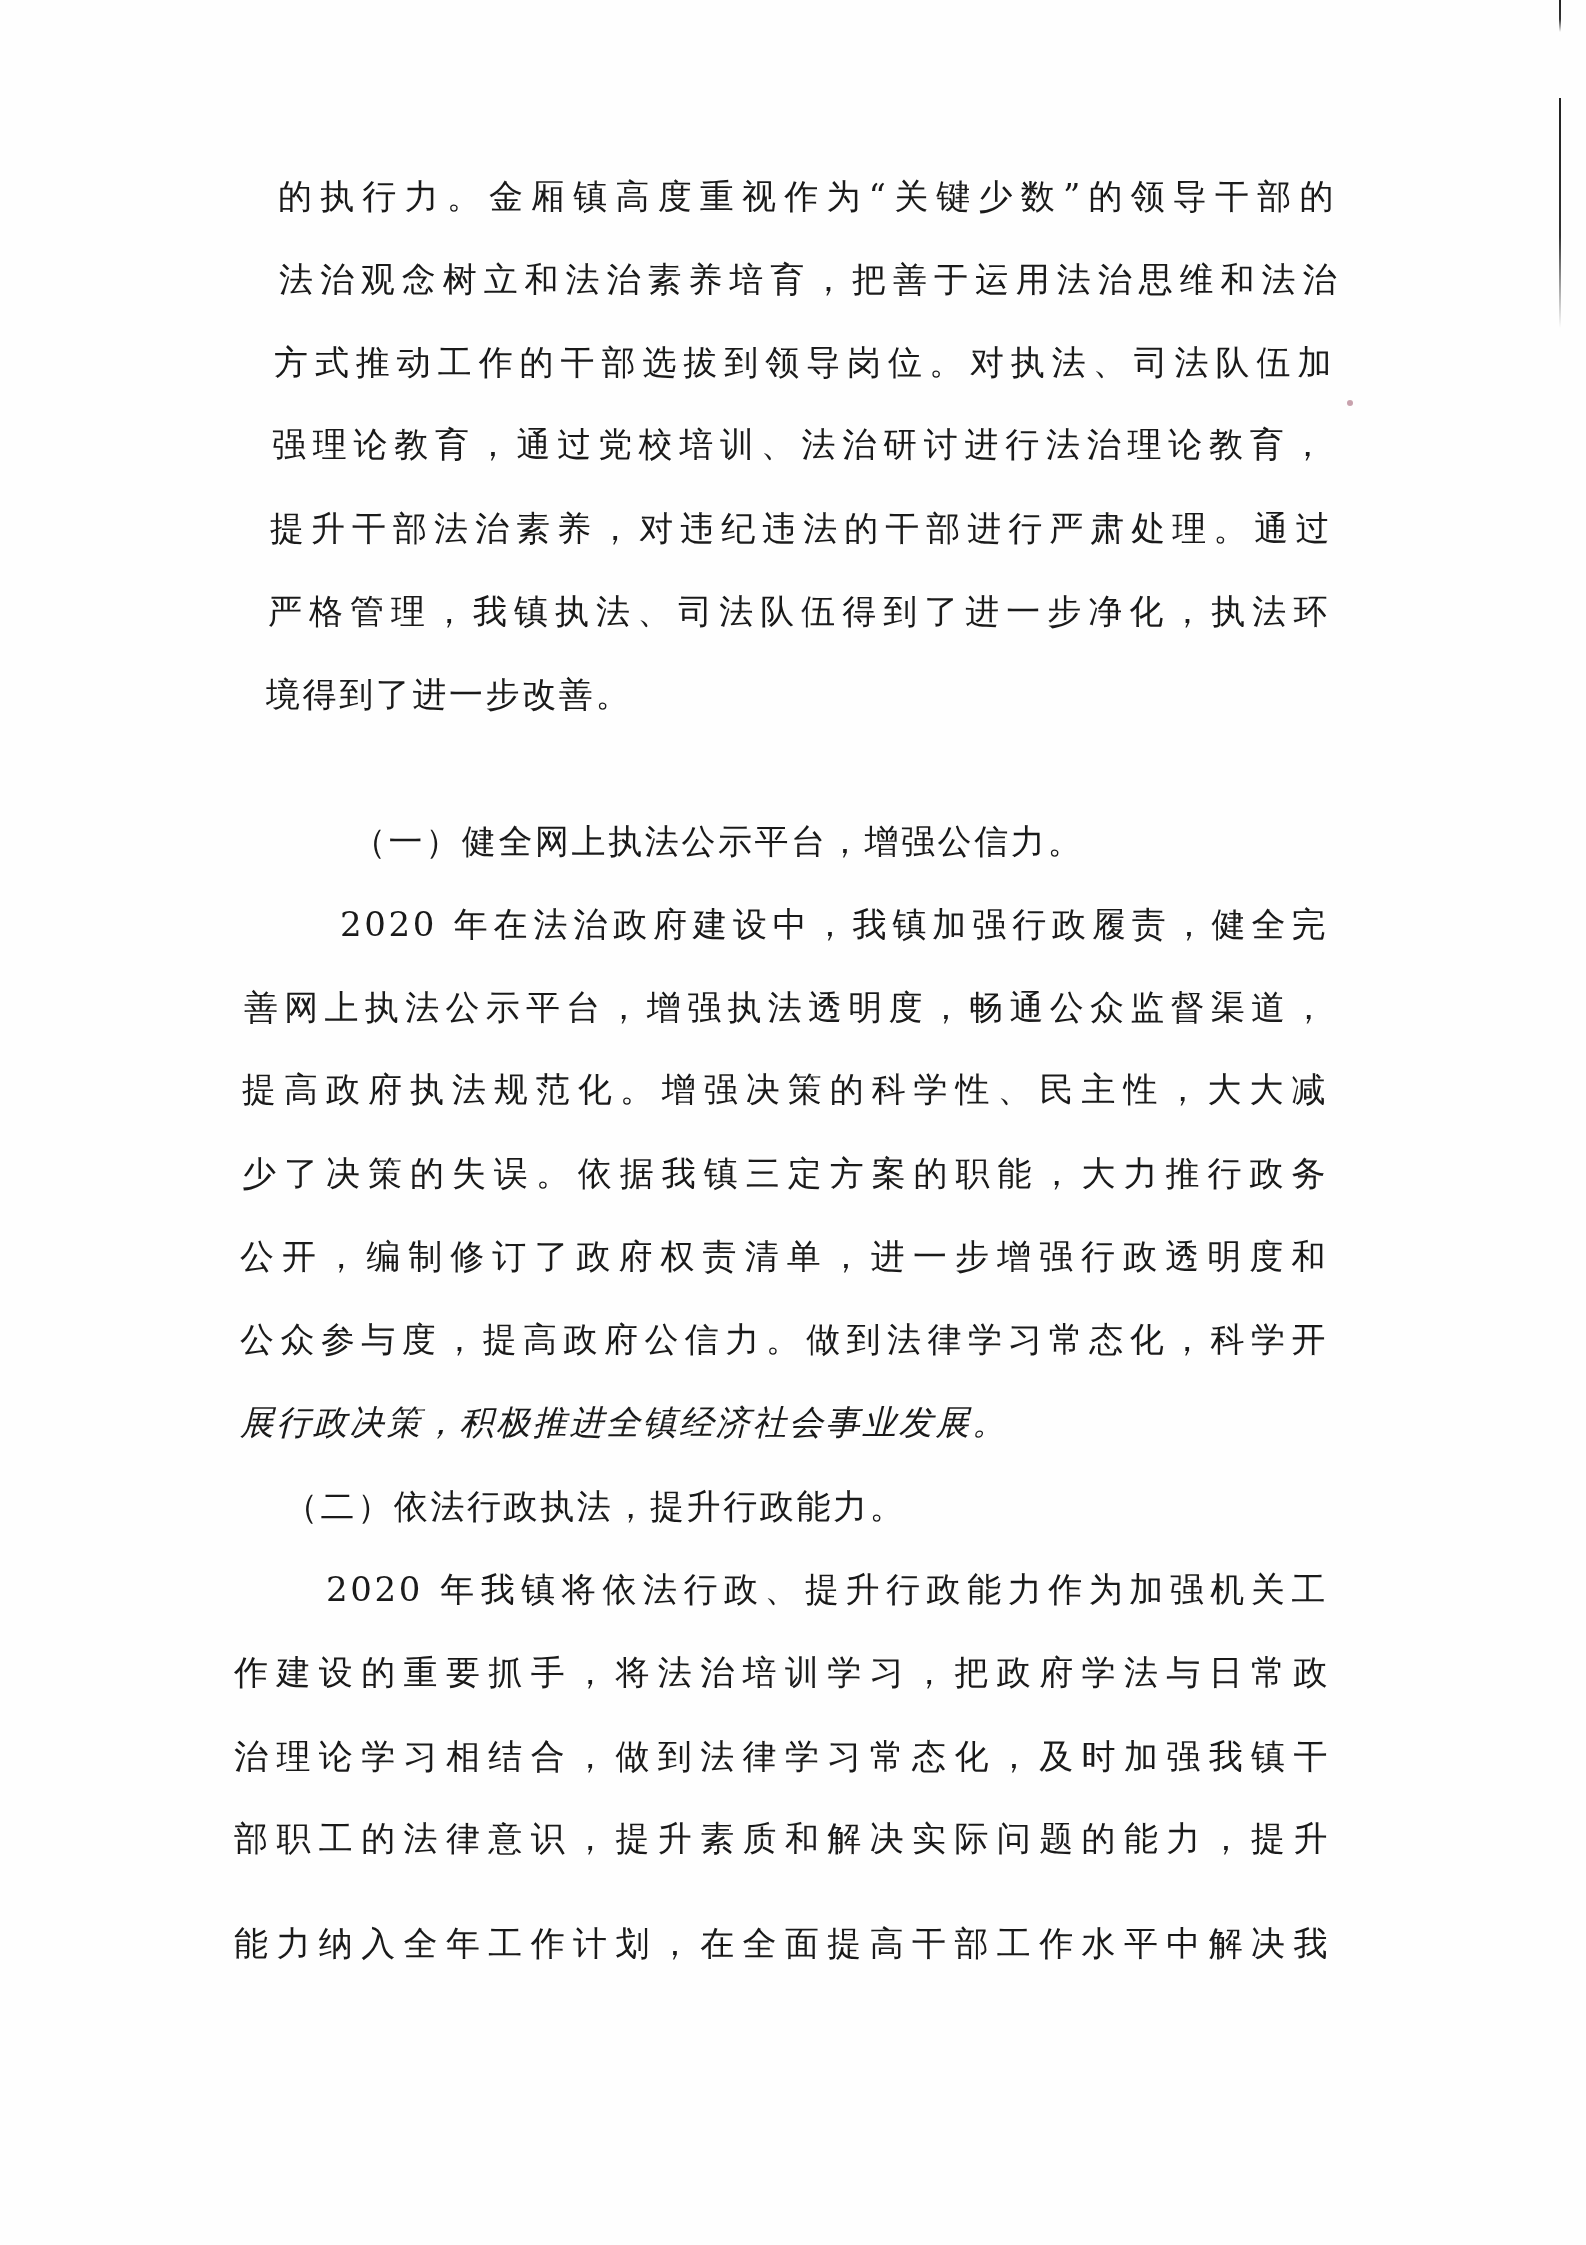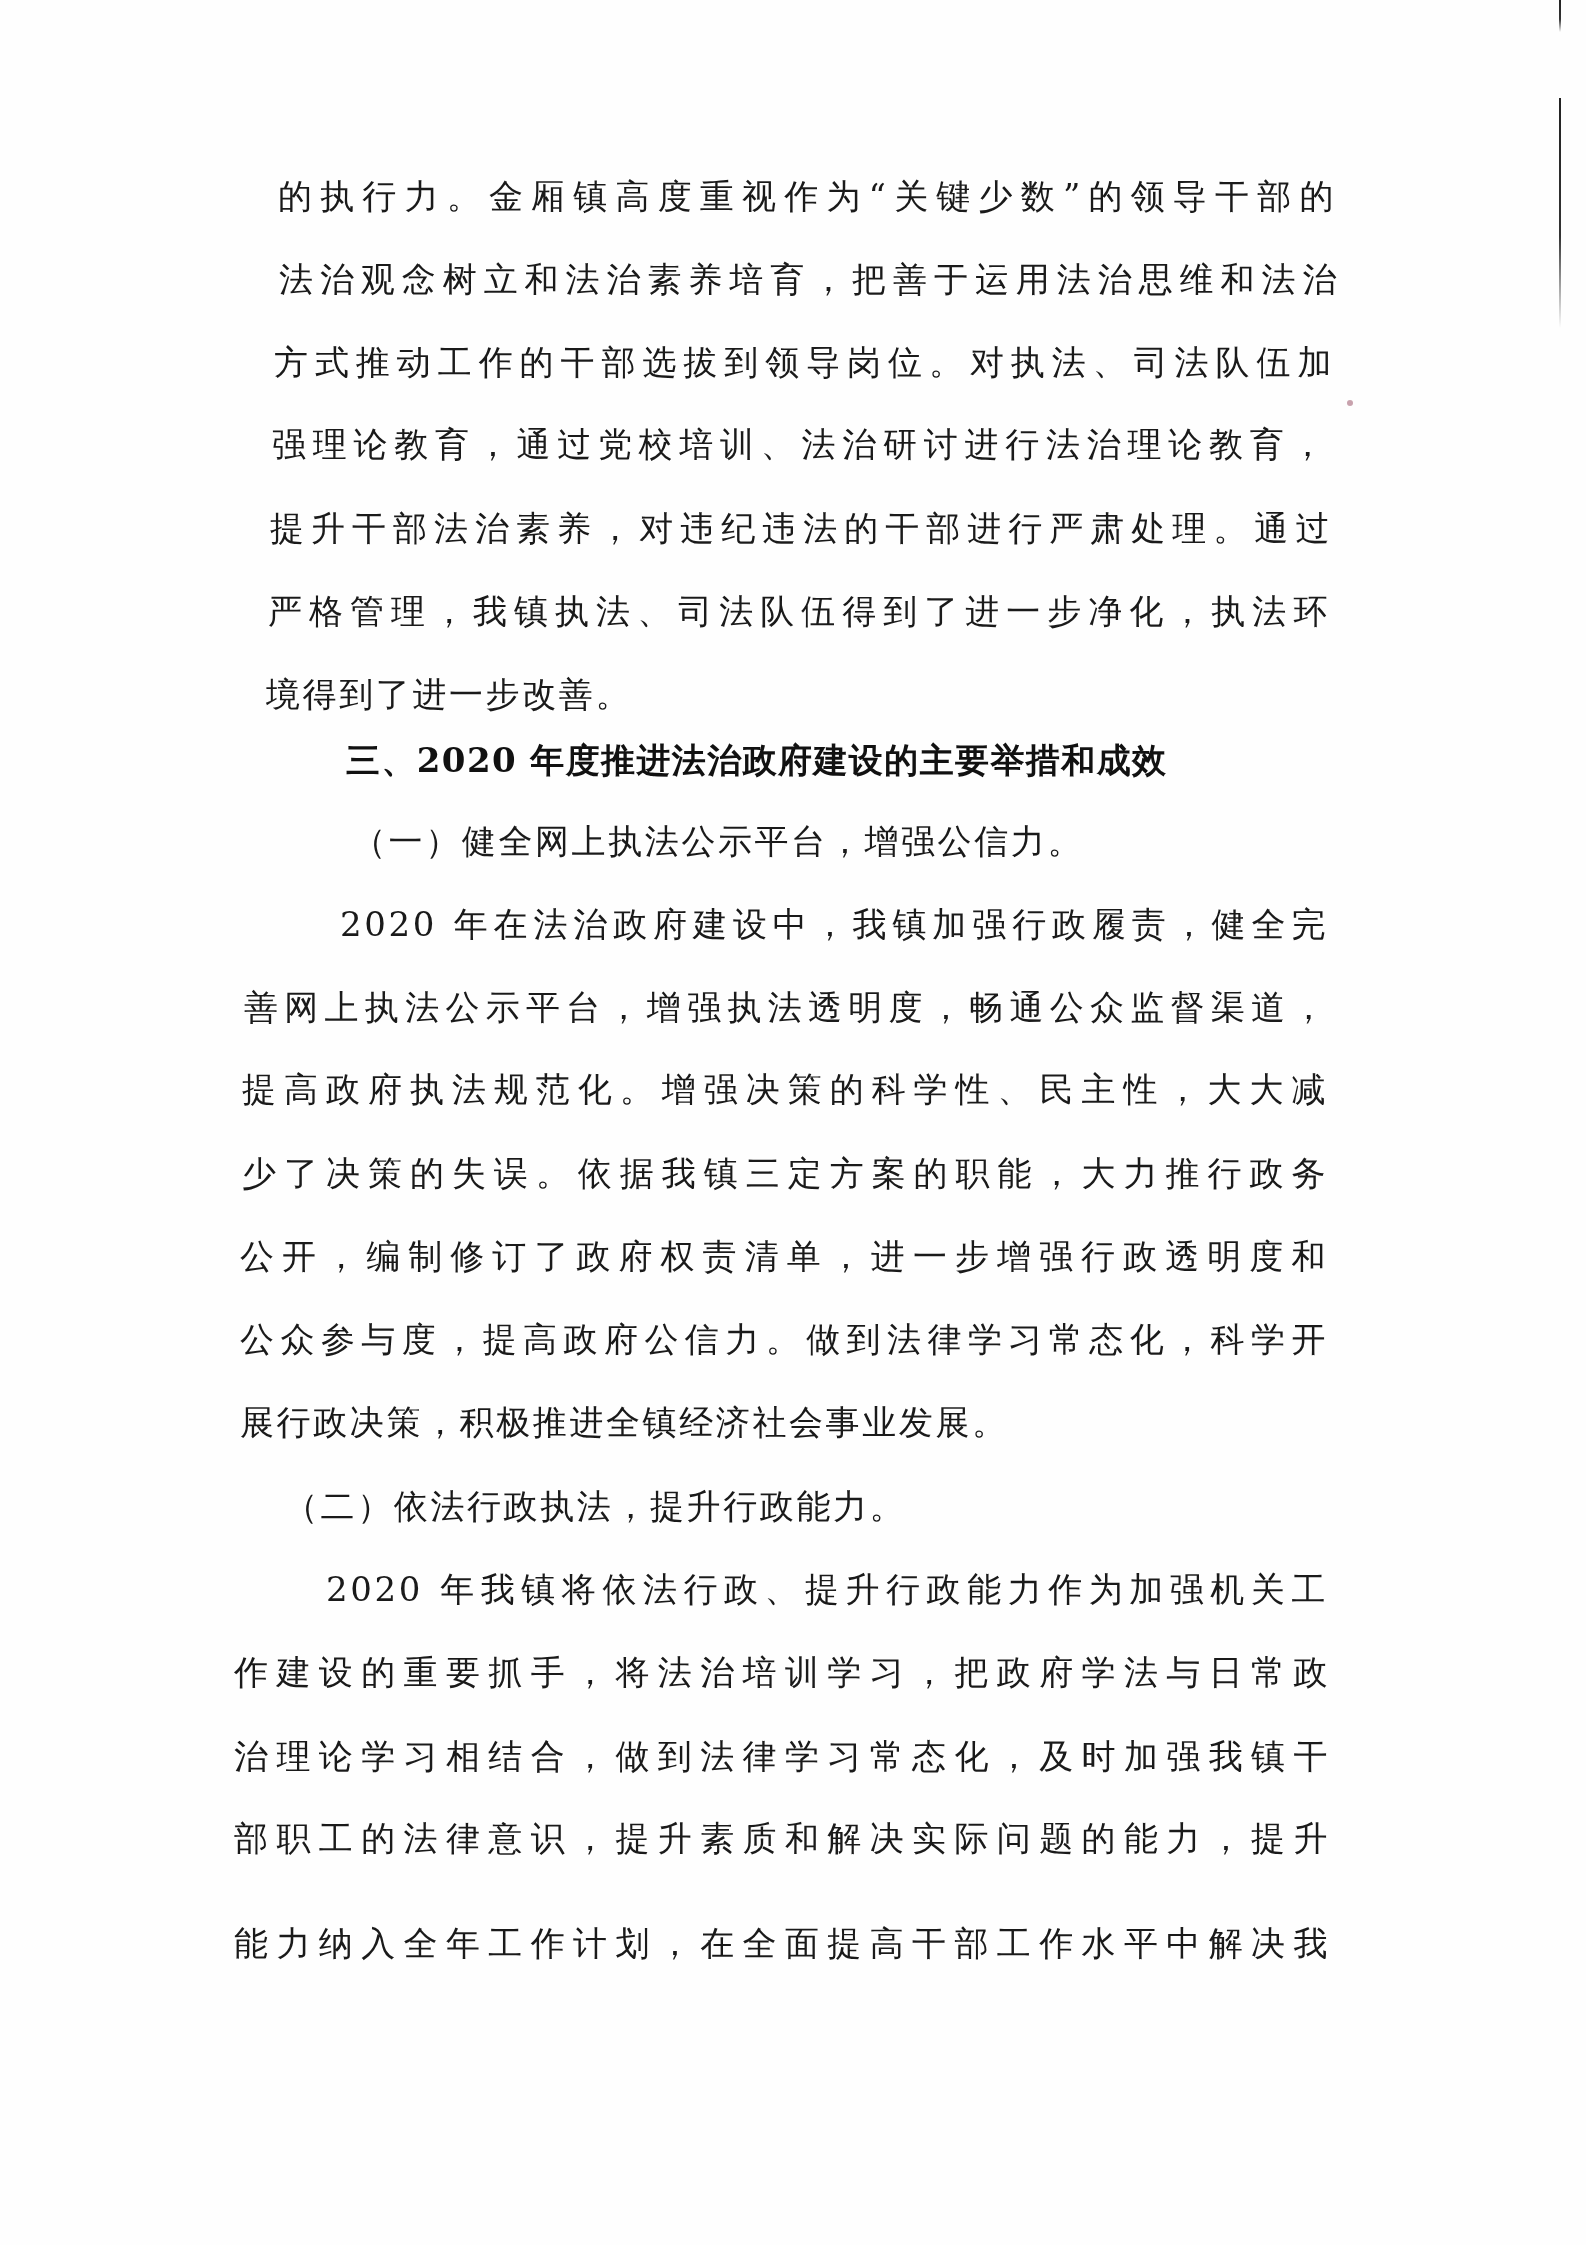--- a/index.html
+++ b/index.html
@@ -73,31 +73,30 @@
   <div>
     <div class="line justify" style="left:278px; top:166px; width:1058px;">的执行力。金厢镇高度重视作为“关键少数”的领导干部的</div>
     <div class="line justify" style="left:279px; top:249px; width:1060px;">法治观念树立和法治素养培育，把善于运用法治思维和法治</div>
     <div class="line justify" style="left:274px; top:332px; width:1060px;">方式推动工作的干部选拔到领导岗位。对执法、司法队伍加</div>
     <div class="line justify" style="left:272px; top:414px; width:1055px;">强理论教育，通过党校培训、法治研讨进行法治理论教育，</div>
     <div class="line justify" style="left:270px; top:498px; width:1062px;">提升干部法治素养，对违纪违法的干部进行严肃处理。通过</div>
     <div class="line justify" style="left:268px; top:581px; width:1062px;">严格管理，我镇执法、司法队伍得到了进一步净化，执法环</div>
     <div class="line" style="left:266px; top:664px;">境得到了进一步改善。</div>
   </div>
 
-  <div class="line heading" style="left:346px; top:730px;">三、2020 年度推进法治政府建设的主要举措和成效</div>
 
   <div>
     <div class="line subheading" style="left:352px; top:811px;">（一）健全网上执法公示平台，增强公信力。</div>
     <div class="line justify" style="left:340px; top:894px; width:988px;">2020 年在法治政府建设中，我镇加强行政履责，健全完</div>
     <div class="line justify" style="left:244px; top:977px; width:1084px;">善网上执法公示平台，增强执法透明度，畅通公众监督渠道，</div>
     <div class="line justify" style="left:242px; top:1059px; width:1086px;">提高政府执法规范化。增强决策的科学性、民主性，大大减</div>
     <div class="line justify" style="left:242px; top:1143px; width:1086px;">少了决策的失误。依据我镇三定方案的职能，大力推行政务</div>
     <div class="line justify" style="left:240px; top:1226px; width:1088px;">公开，编制修订了政府权责清单，进一步增强行政透明度和</div>
     <div class="line justify" style="left:240px; top:1309px; width:1088px;">公众参与度，提高政府公信力。做到法律学习常态化，科学开</div>
-    <div class="line" style="left:240px; top:1392px;">展行政决策，积极推进全镇经济社会事业发展。</div>
+    <div class="line" style="left:240px; top:1392px;font-style:italic;">展行政决策，积极推进全镇经济社会事业发展。</div>
   </div>
 
   <div>
     <div class="line subheading" style="left:284px; top:1476px;">（二）依法行政执法，提升行政能力。</div>
     <div class="line justify" style="left:326px; top:1559px; width:1002px;">2020 年我镇将依法行政、提升行政能力作为加强机关工</div>
     <div class="line justify" style="left:234px; top:1642px; width:1096px;">作建设的重要抓手，将法治培训学习，把政府学法与日常政</div>
     <div class="line justify" style="left:234px; top:1726px; width:1096px;">治理论学习相结合，做到法律学习常态化，及时加强我镇干</div>
     <div class="line justify" style="left:234px; top:1808px; width:1096px;">部职工的法律意识，提升素质和解决实际问题的能力，提升</div>
     <div class="line justify" style="left:234px; top:1891px; width:1096px;margin-top:22px;">能力纳入全年工作计划，在全面提高干部工作水平中解决我</div>
   </div>

